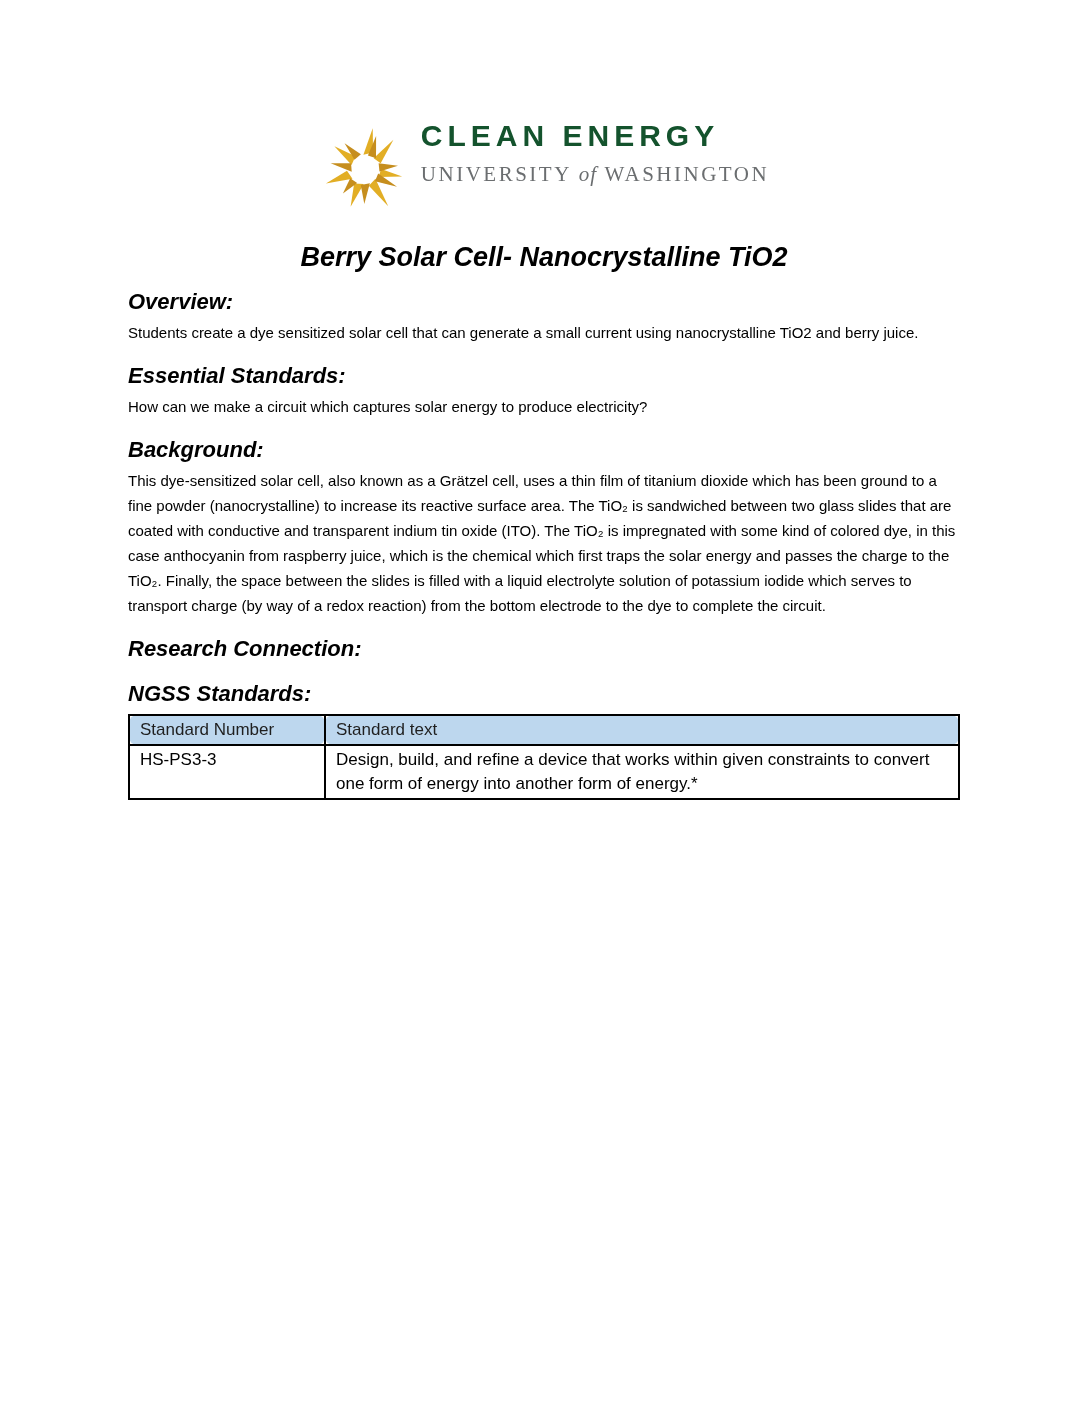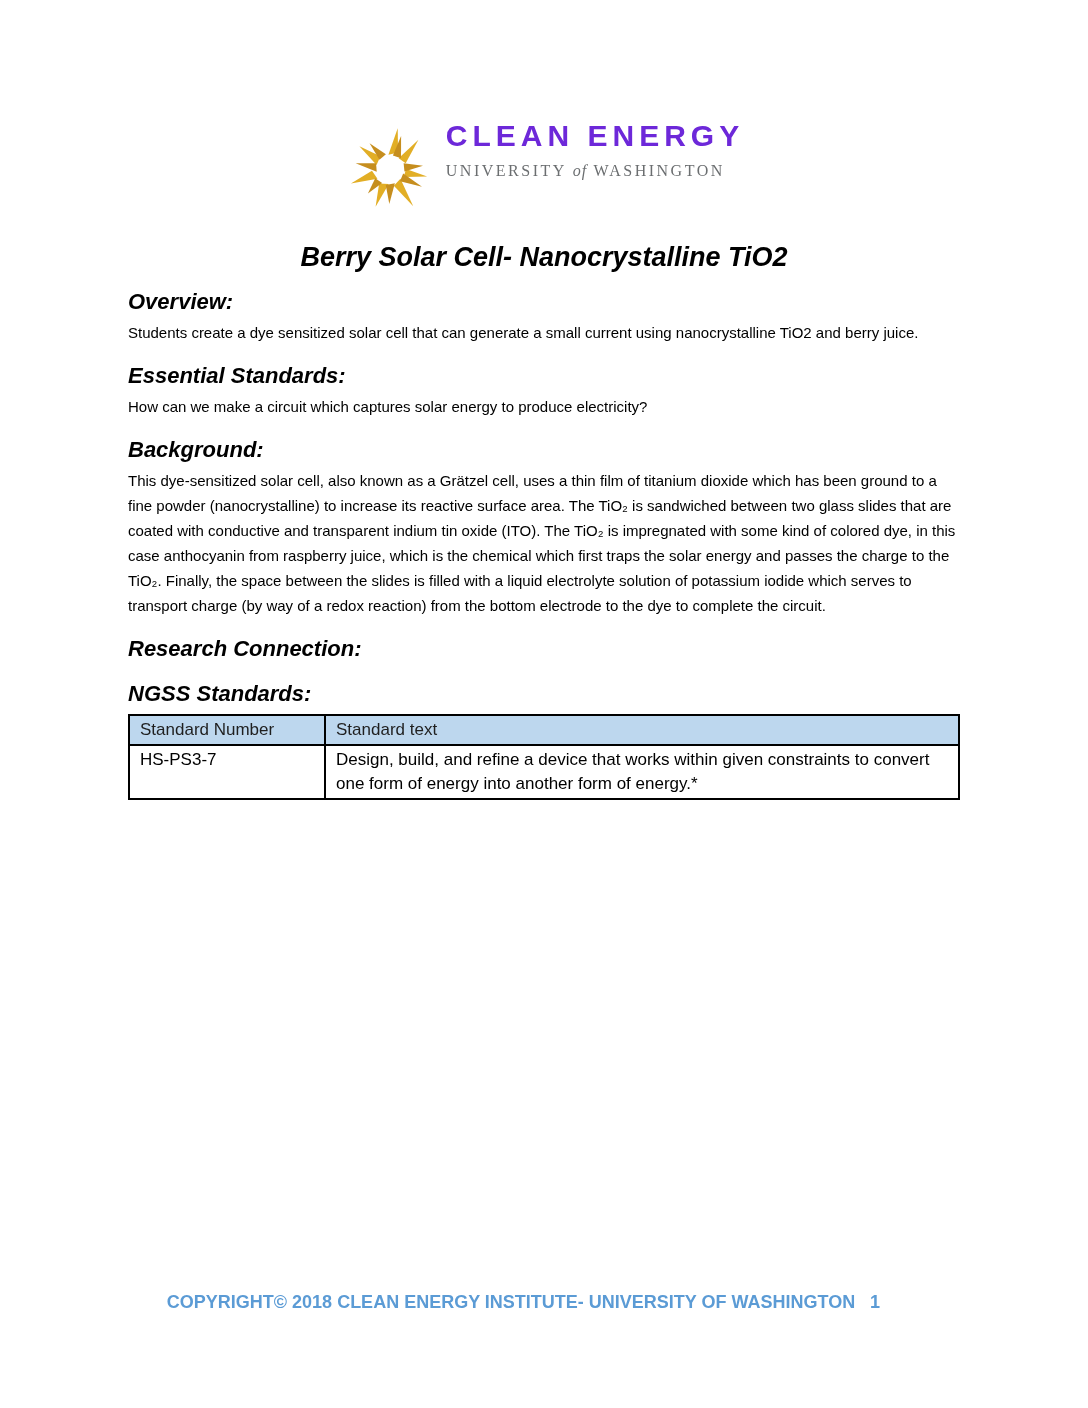--- a/index.html
+++ b/index.html
@@ -15,26 +15,26 @@
   }
   
   .logo-block {
     position:absolute; top:118px; left:0; width:100%;
     display:flex; justify-content:center; align-items:flex-start;
   }
   .sunburst { width:92px; height:96px; margin-right:10px; margin-top:2px; }
   .logo-text-col { display:flex; flex-direction:column; }
   .logo-line {
     font-size:30px; font-weight:bold; letter-spacing:5px;
-    color:#6d28d9; line-height:36px;
+    color:#14532d; line-height:36px;
   }
   .logo-subline {
     margin-top:8px;
     font-family:"Liberation Serif", serif;
-    font-size:16px; letter-spacing:2.5px; color:#6B6E70;
+    font-size:21px; letter-spacing:2.5px; color:#6B6E70;
   }
   .logo-subline .of { font-style:italic; text-transform:lowercase; letter-spacing:1px; }
   
   .doc-title {
     position:absolute; top:242px; left:0; width:100%;
     text-align:center;
     font-size:27px; font-weight:bold; font-style:italic;
     color:#000;
   }
   
@@ -56,21 +56,21 @@
     border-collapse:collapse;
     border:2px solid #000;
   }
   .ngss-table th, .ngss-table td {
     border:2px solid #000;
     font-size:17px; line-height:24px;
     padding:2px 10px;
     text-align:left; vertical-align:top;
     font-weight:normal;
   }
-  .ngss-table th { background:#BDD7EE; color:#1f1f1f; }
+  .ngss-table th { background:#BDD7EE; color:#1f1f1f;border-radius:8px; }
   .ngss-table .col-number { width:196px; }
   
   .footer {
     position:absolute; top:1292px; left:0; width:100%;
     color:#5B9BD5; font-size:18px; font-weight:bold;
   }
   .footer-text { display:block; text-align:center; padding-right:66px; }
   .footer-pagenum { position:absolute; top:0; left:870px; }
 </style>
 </head>
@@ -125,26 +125,22 @@
     <div class="section-heading">NGSS Standards:</div>
     <table class="ngss-table">
       <thead>
         <tr>
           <th class="col-number">Standard Number</th>
           <th>Standard text</th>
         </tr>
       </thead>
       <tbody>
         <tr>
-          <td>HS-PS3-7</td>
+          <td>HS-PS3-3</td>
           <td>Design, build, and refine a device that works within given constraints to convert one form of energy into another form of energy.*</td>
         </tr>
       </tbody>
     </table>
 
   </div>
 
-  <div class="footer">
-    <span class="footer-text">COPYRIGHT© 2018 CLEAN ENERGY INSTITUTE- UNIVERSITY OF WASHINGTON</span>
-    <span class="footer-pagenum">1</span>
-  </div>
 
 </div>
 
 </body></html>

